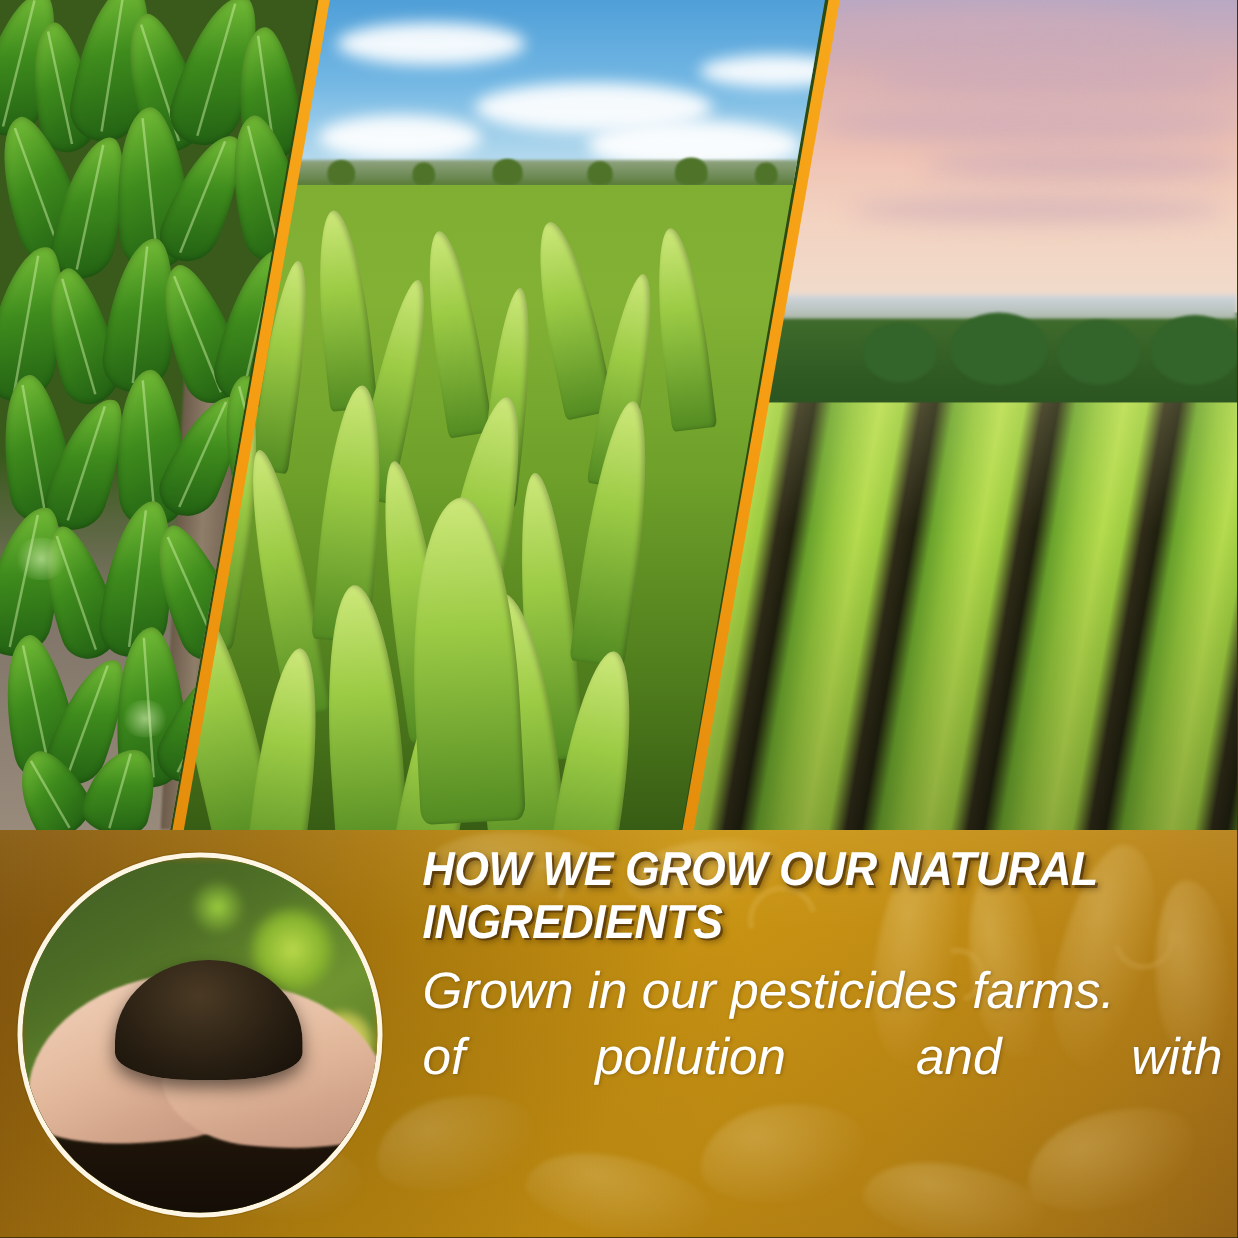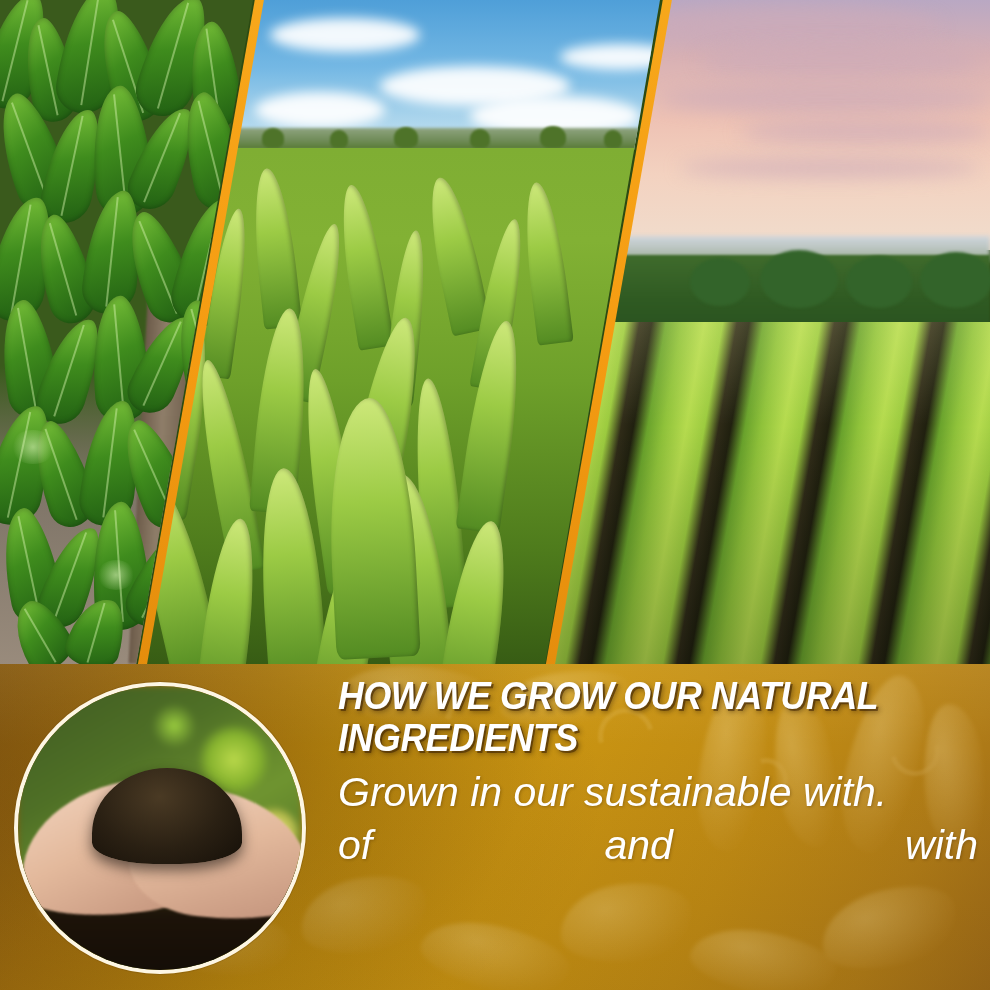--- a/index.html
+++ b/index.html
@@ -410,24 +410,25 @@
     </div>
 
     <div class="text-block">
 
       <div class="headline">
         <span class="ln">HOW WE GROW OUR NATURAL</span>
         <span class="ln">INGREDIENTS</span>
       </div>
 
       <div class="body-copy">
-        <span class="ln">Grown in our sustainable with.</span>
+        <span class="ln">Grown in our pesticides farms.</span>
 
         <span class="ln just">
           <span>of</span>
+          <span>pollution</span>
           <span>and</span>
           <span>with</span>
         </span>
 
 
       </div>
 
     </div>
   </div>
 

